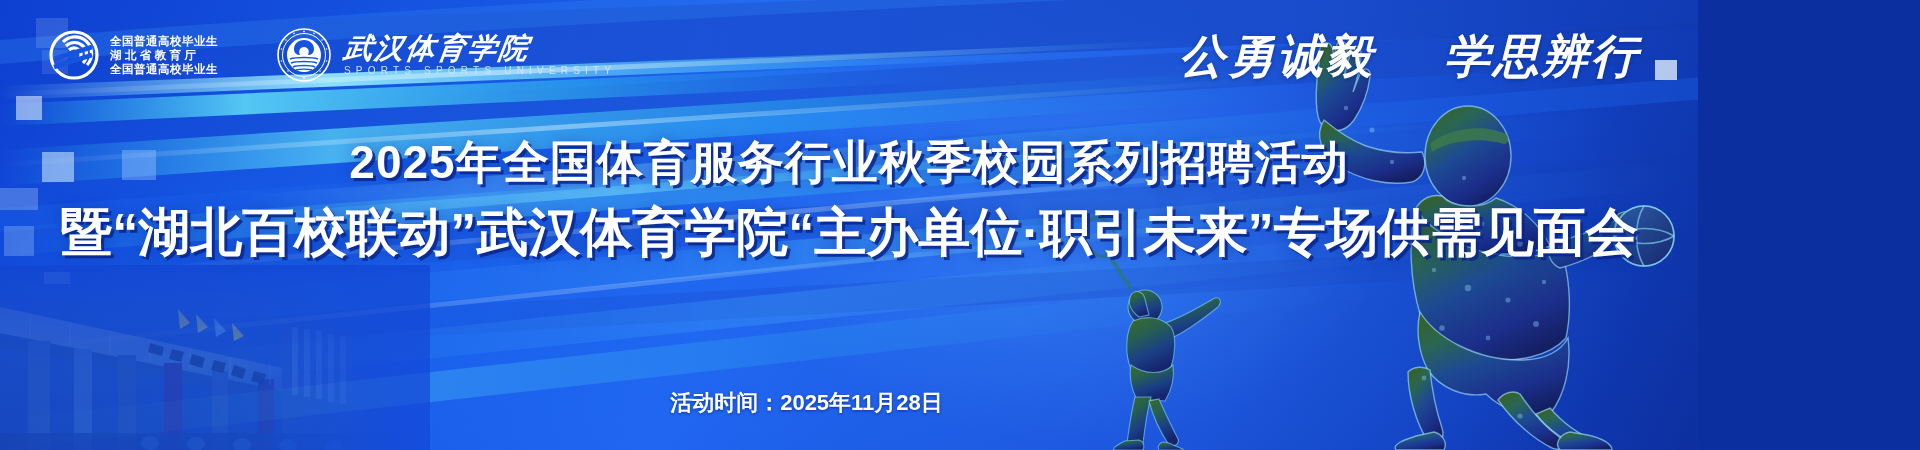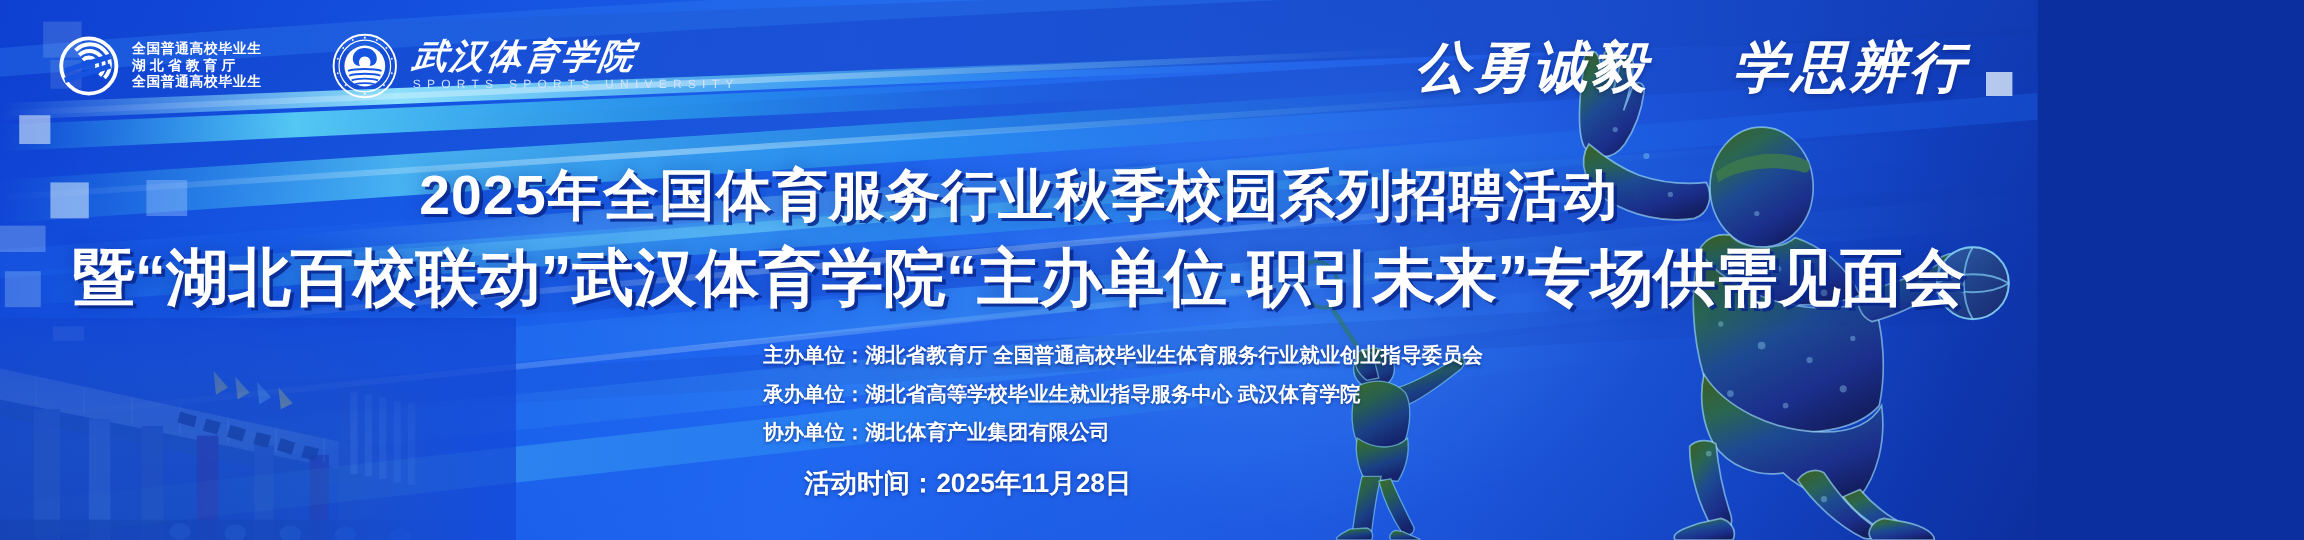--- a/index.html
+++ b/index.html
@@ -529,29 +529,18 @@
     <span>公勇诚毅</span>
     <span class="gap"></span>
     <span>学思辨行</span>
   </div>
 
   <div class="title-wrap">
     <div class="title-1">2025年全国体育服务行业秋季校园系列招聘活动</div>
     <div class="title-2">暨“湖北百校联动”武汉体育学院“主办单位·职引未来”专场供需见面会</div>
   </div>
 
-  <div class="org-block">
-    <div>
-      <span>主办单位：</span><span>湖北省教育厅  全国普通高校毕业生体育服务行业就业创业指导委员会</span>
-    </div>
-    <div>
-      <span>承办单位：</span><span>湖北省高等学校毕业生就业指导服务中心  武汉体育学院</span>
-    </div>
-    <div>
-      <span>协办单位：</span><span>湖北体育产业集团有限公司</span>
-    </div>
-  </div>
 
   <div class="event-time">
     <span class="event-time-inner">活动时间：2025年11月28日</span>
   </div>
 
 </div>
 
 </body></html>

